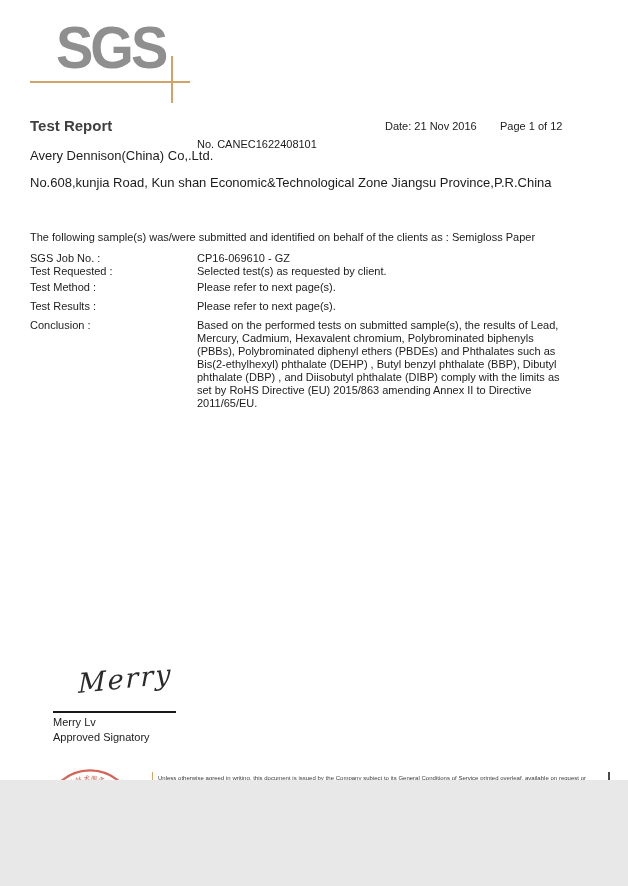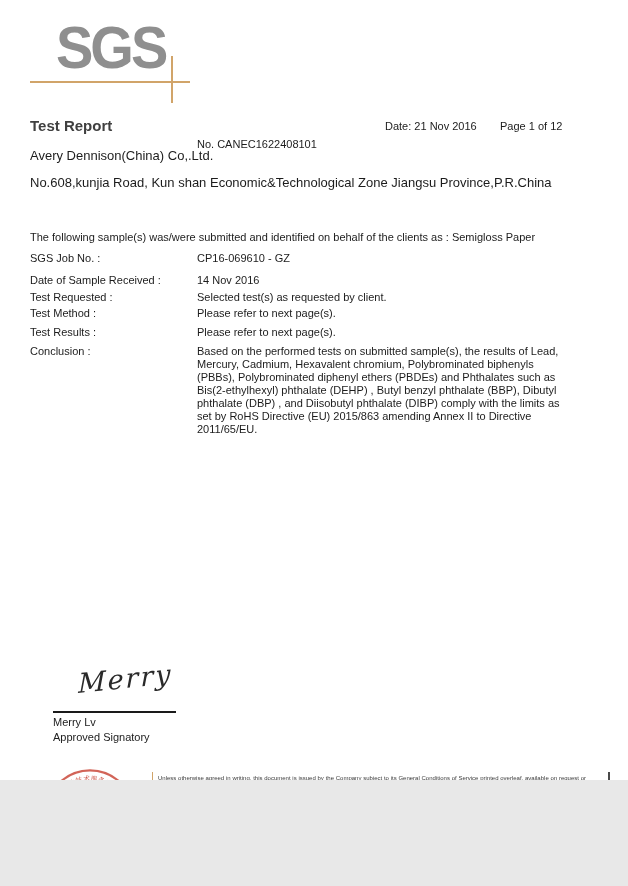--- a/index.html
+++ b/index.html
@@ -27,21 +27,21 @@
   
   .client { position:absolute; left:30px; top:148px; font-size:13px; }
   .client div { margin-bottom:12px; }
   
   .sample { position:absolute; left:30px; top:231px; width:560px; font-size:11px; }
   
   .fields { position:absolute; left:30px; top:252px; width:545px; font-size:11px; }
   .frow { display:flex; align-items:flex-start; }
   .flabel { width:167px; flex:0 0 167px; }
   .fvalue { width:368px; line-height:13px; }
-  .m9{margin-bottom:9px}.m4{margin-bottom:4px}.m3{margin-bottom:3px}.m6{margin-bottom:6px}
+  .m9{margin-bottom:0}.m4{margin-bottom:4px}.m3{margin-bottom:3px}.m6{margin-bottom:6px}
   
   .signedfor { position:absolute; left:30px; top:598px; font-size:11px; line-height:15px; }
   .sig-script {
     position:absolute; left:78px; top:663px;
     font-family:"DejaVu Serif", serif; font-style:italic;
     font-size:27px; color:#2a2a2a; transform:rotate(-6deg) skewX(-6deg);
     letter-spacing:2px;
   }
   .sig-line { position:absolute; left:53px; top:711px; width:123px; height:2px; background:#1a1a1a; }
   .sig-name { position:absolute; left:53px; top:716px; font-size:11px; }
@@ -87,24 +87,20 @@
     <div>No.608,kunjia Road, Kun shan Economic&amp;Technological Zone Jiangsu Province,P.R.China</div>
   </div>
 
   <div class="sample">The following sample(s) was/were submitted and identified on behalf of the clients as : Semigloss Paper</div>
 
   <div class="fields">
     <div class="frow m9">
       <div class="flabel">SGS Job No. :</div>
       <div class="fvalue">CP16-069610 - GZ</div>
     </div>
-    <div class="frow m4">
-      <div class="flabel">Date of Sample Received :</div>
-      <div class="fvalue">14 Nov 2016</div>
-    </div>
     <div class="frow m3">
       <div class="flabel">Test Requested :</div>
       <div class="fvalue">Selected test(s) as requested by client.</div>
     </div>
     <div class="frow m6">
       <div class="flabel">Test Method :</div>
       <div class="fvalue">Please refer to next page(s).</div>
     </div>
     <div class="frow m6">
       <div class="flabel">Test Results :</div>

